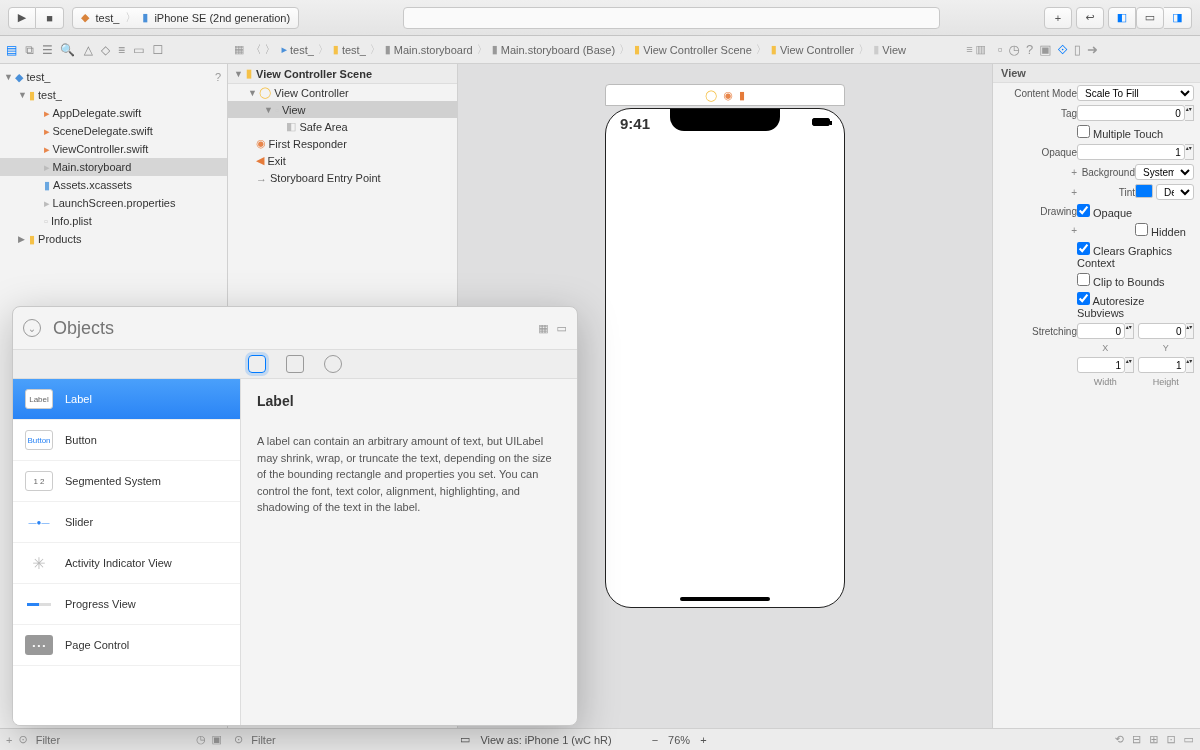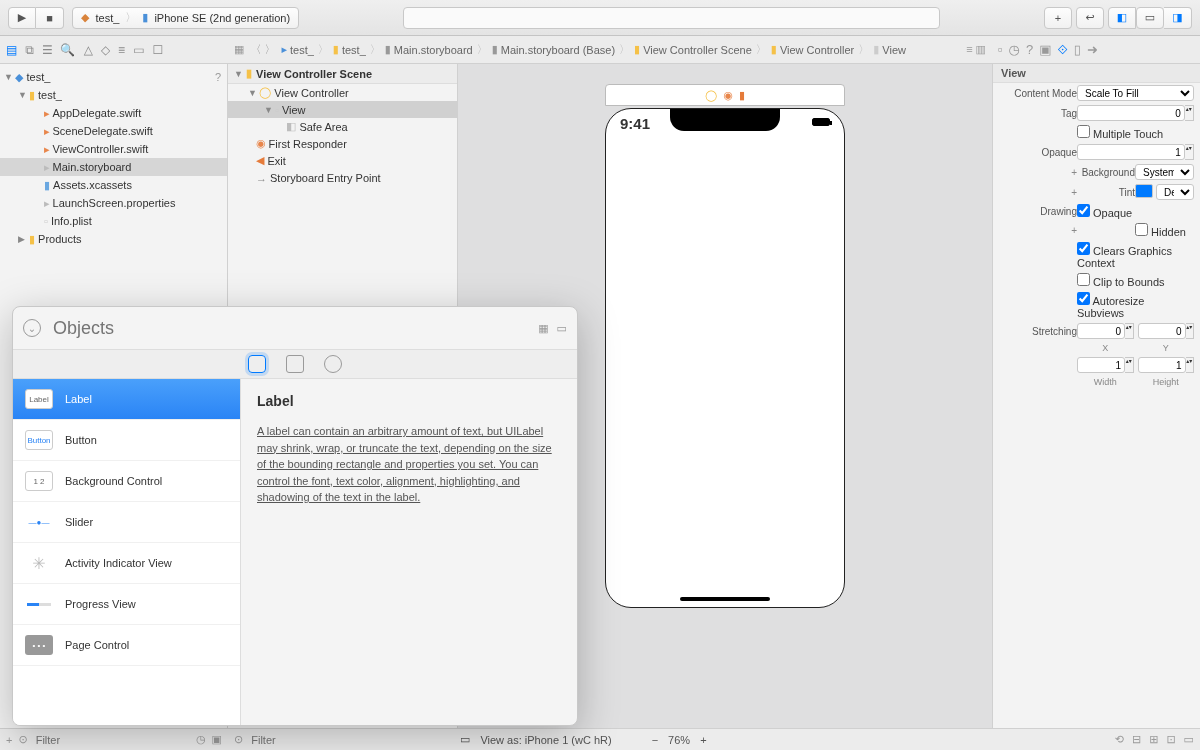--- a/index.html
+++ b/index.html
@@ -84,21 +84,21 @@
   .lib-tabs .t.active { border-color:var(--xcode-blue); box-shadow:0 0 0 3px rgba(0,122,255,0.18);}
   .lib-body { flex:1; display:flex;}
   .lib-list { width:228px; background:#fff; border-right:1px solid #ddd; overflow-y:auto;}
   .lib-item { display:flex; align-items:center; gap:12px; padding:10px 12px; border-bottom:1px solid #f0f0f0;}
   .lib-item.sel { background:linear-gradient(#4aa0fb,#2a84f5); color:#fff;}
   .lib-icon { width:28px; height:20px; display:flex; align-items:center; justify-content:center; font-size:8px; color:#666; border:1px solid #ccc; border-radius:3px; background:#fff;}
   .lib-item.sel .lib-icon { background:#fff; color:#666;}
   .lib-detail { flex:1; padding:14px 16px; font-size:12px; color:#555;}
   .lib-detail h3 { margin:0 0 2px 0; font-size:14px; color:#333;}
   .lib-detail .sub { color:#9a9a9a; font-size:11px;}
-  .lib-detail p { margin-top:14px; line-height:1.5;text-decoration:underline;}
+  .lib-detail p { margin-top:24px; line-height:1.5;}
 
   
   .insp-head { background:#e9e9e9; padding:3px 8px; font-weight:600; border-bottom:1px solid #ddd; color:#555;}
   .insp-row { display:flex; align-items:center; padding:2px 6px; }
   .insp-row label { width:78px; text-align:right; font-size:10px; color:#555;}
   .insp-row .val { flex:1;}
   .insp-row select, .insp-row input[type=text] { width:100%; height:16px; font-size:10px; border:1px solid #c8c8c8; border-radius:3px; background:#fff; padding:0 3px;}
   .insp-row input[type=checkbox] { margin:0;}
   .stepper { display:flex; gap:0;}
   .stepper input { width:42px; height:16px; border:1px solid #c8c8c8; text-align:right; padding-right:2px;}
@@ -453,21 +453,21 @@
       <div class="lib-item sel">
           <div class="lib-icon">Label</div>
           <span>Label</span>
         </div>
       <div class="lib-item">
           <div class="lib-icon" style="color:#2a84f5">Button</div>
           <span>Button</span>
         </div>
       <div class="lib-item">
           <div class="lib-icon">1  2</div>
-          <span>Background Control</span>
+          <span>Segmented System</span>
         </div>
       <div class="lib-item">
           <div class="lib-icon" style="border:none;color:#2a84f5">—●—</div>
           <span>Slider</span>
         </div>
       <div class="lib-item">
           <div class="lib-icon" style="border:none;color:#bbb;font-size:16px">✳</div>
           <span>Activity Indicator View</span>
         </div>
       <div class="lib-item">

